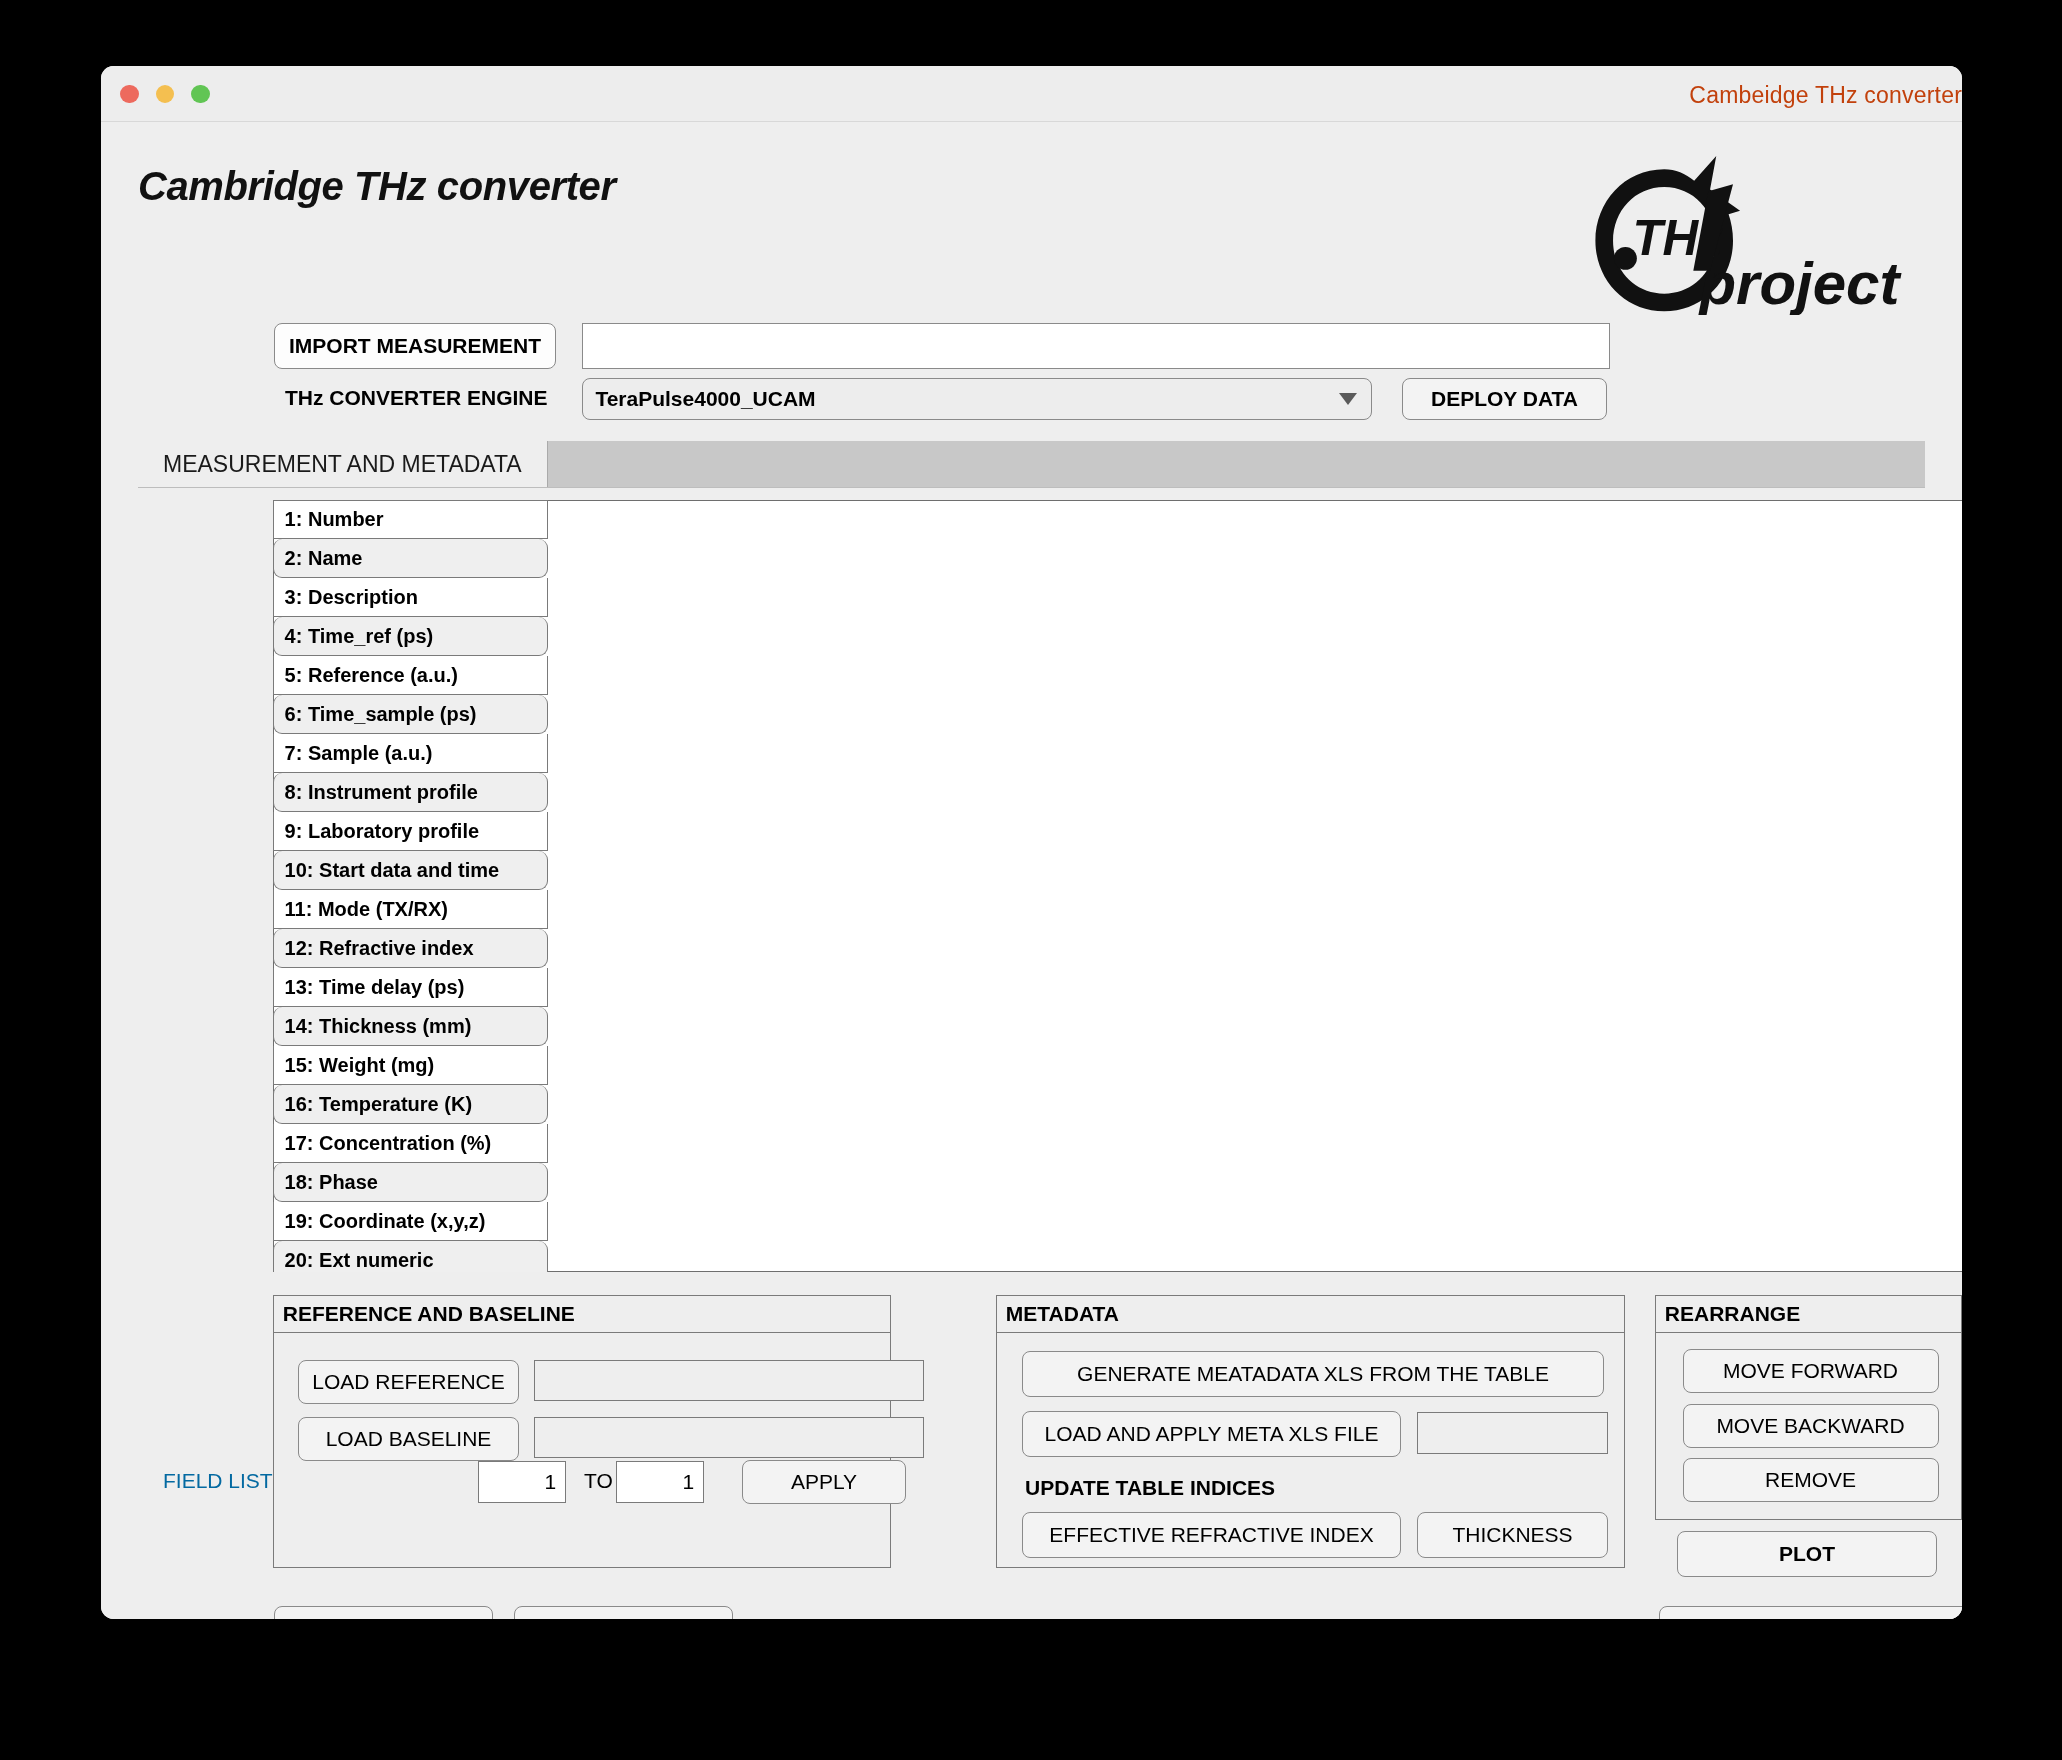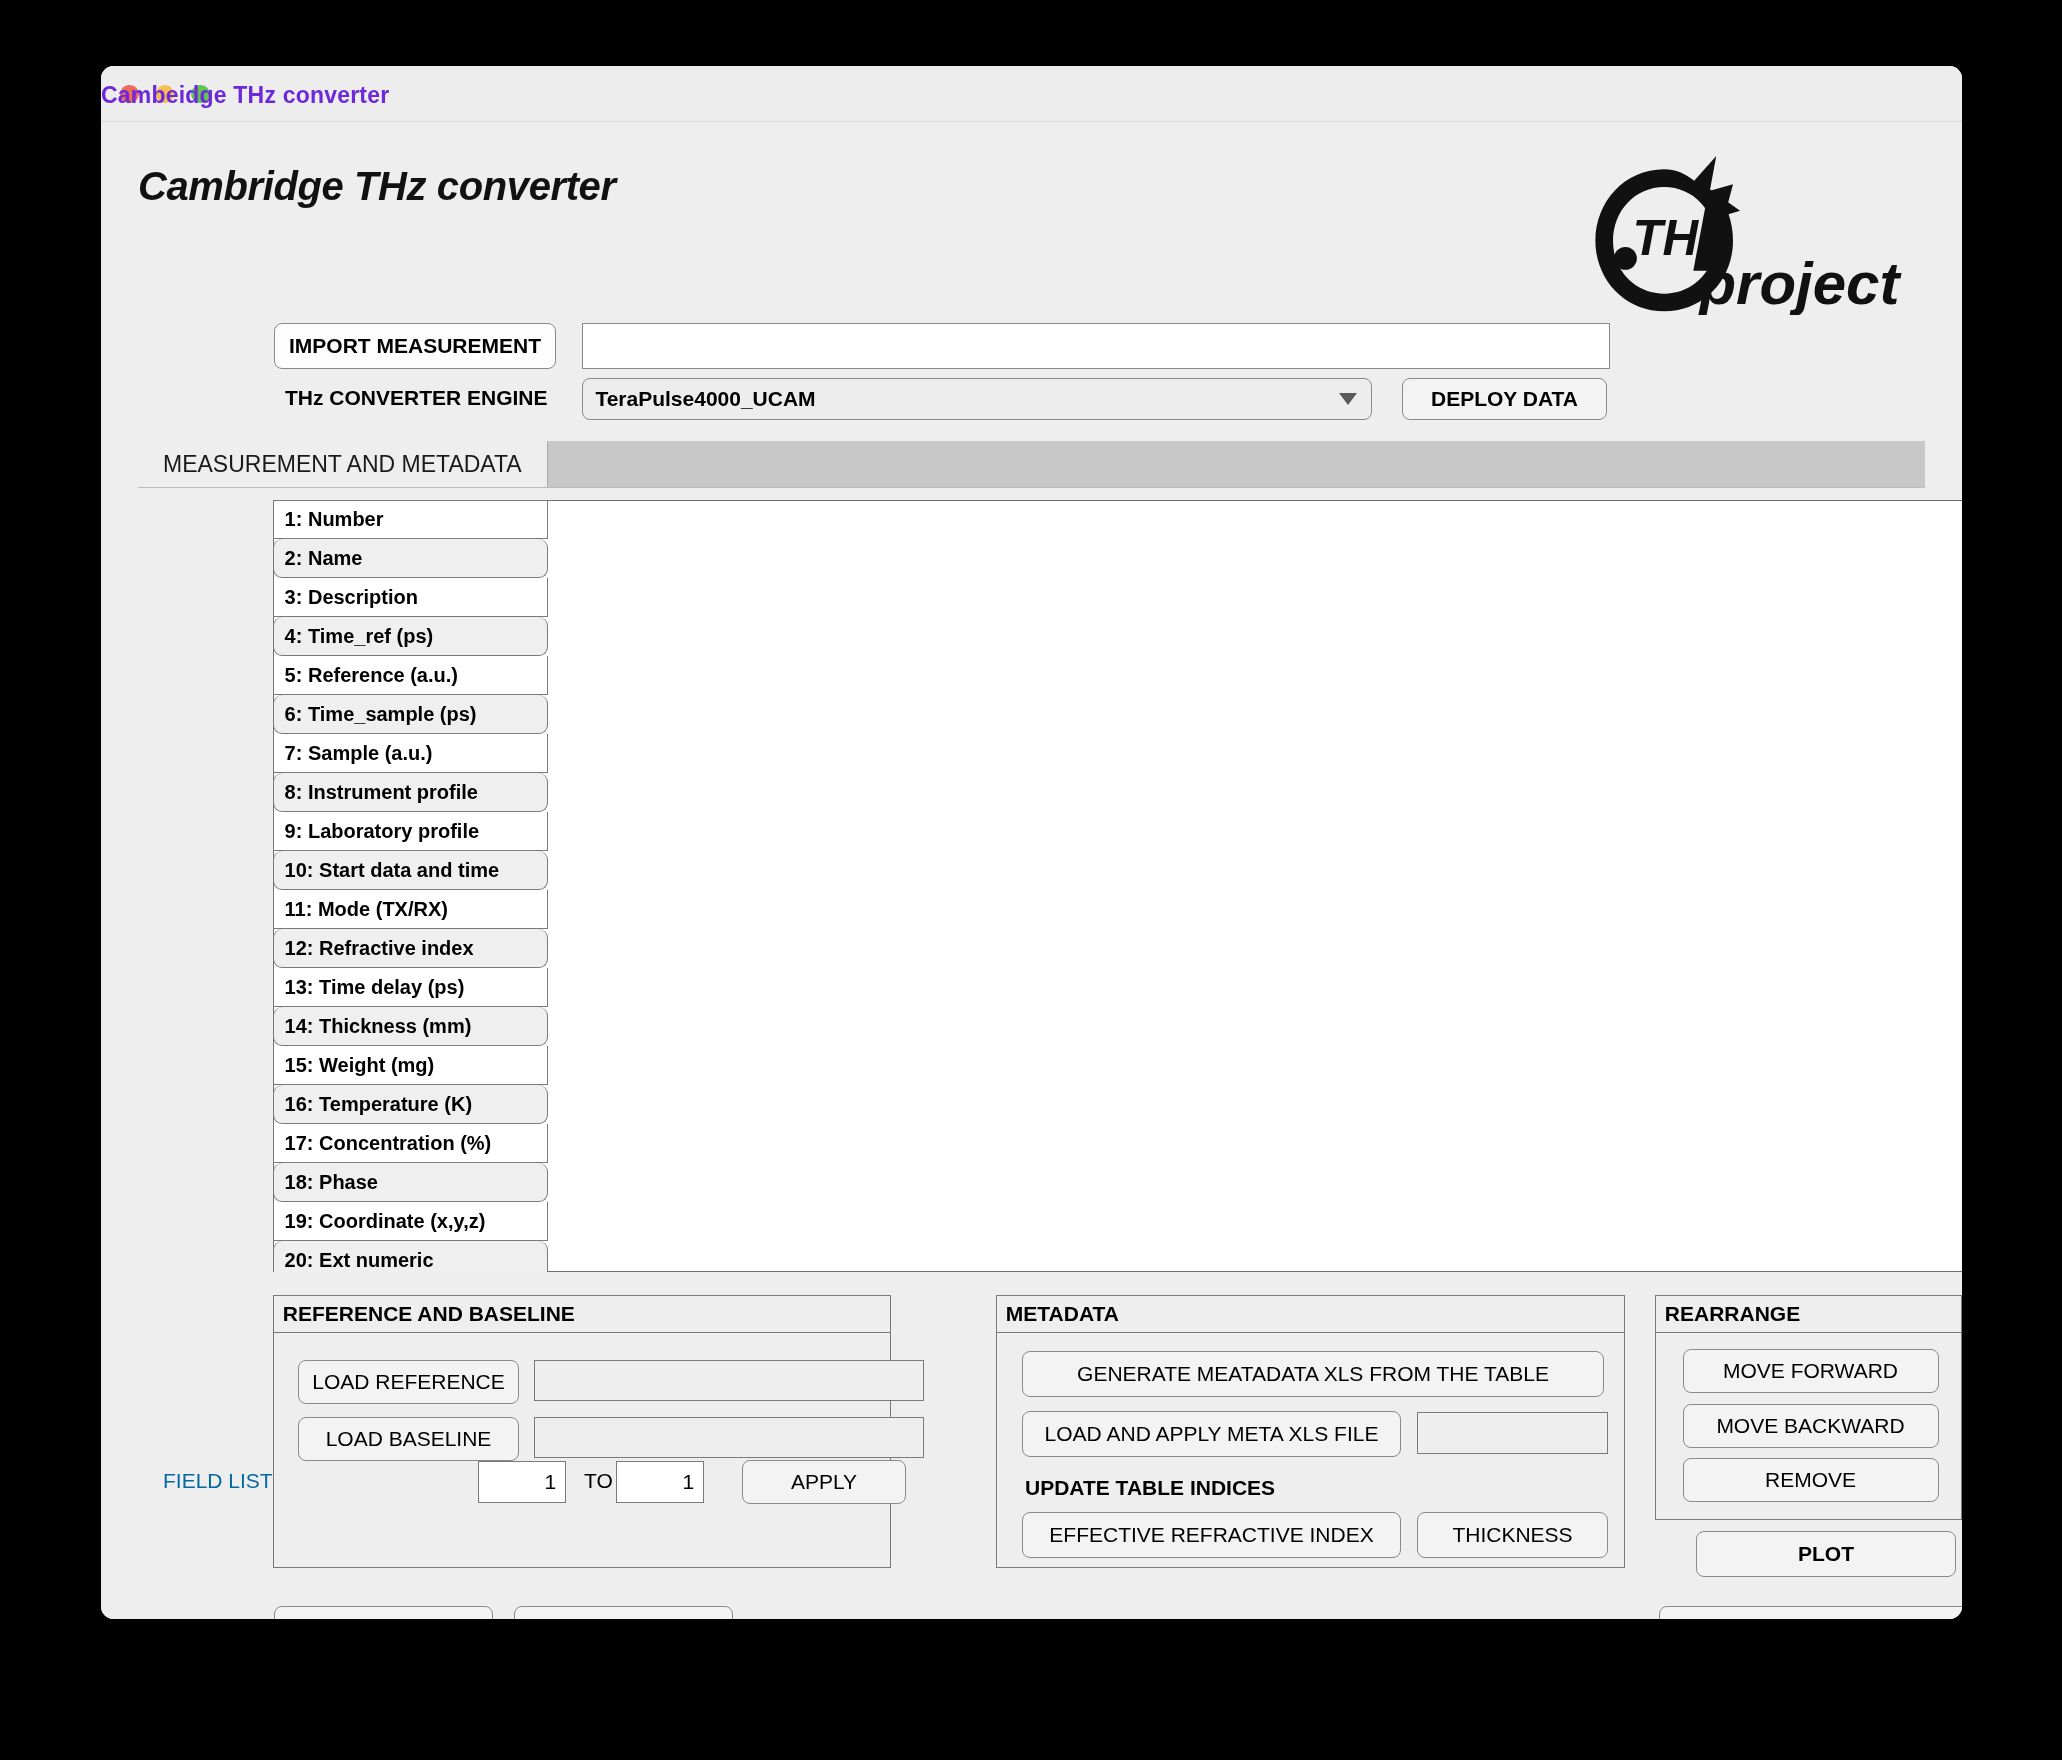--- a/index.html
+++ b/index.html
@@ -39,24 +39,24 @@
     gap: 17px;
   }
   .tl { width: 18.5px; height: 18.5px; border-radius: 50%; }
   .tl.red    { background: #ED6A5E; }
   .tl.yellow { background: #F4BF50; }
   .tl.green  { background: #61C554; }
 
   #window-title {
     position: absolute;
     left: 0; right: 0; top: 16px;
-    text-align: left;
+    text-align: right;
     font-size: 23px;
-    font-weight: bold;
-    color: #6d28d9;
+    font-weight: normal;
+    color: #c2410c;
     letter-spacing: 0.2px;
   }
 
   #content {
     position: relative;
     width: 100%;
     height: calc(100% - 56px);
     background: #eeeeee;
   }
 
@@ -296,21 +296,21 @@
   }
   #eff-refr-btn  { position:absolute; left:25px; top:216px; width:379px; height:46px; font-size:21px; }
   #thickness-btn { position:absolute; left:420px; top:216px; width:191px; height:46px; font-size:21px; }
 
   
   #move-forward-btn  { position:absolute; left:26.5px; top:53px;  width:256px; height:44px; font-size:21px; }
   #move-backward-btn { position:absolute; left:26.5px; top:108px; width:256px; height:44px; font-size:21px; }
   #remove-btn        { position:absolute; left:26.5px; top:162px; width:256px; height:44px; font-size:21px; }
   #plot-btn {
     position: absolute; left: 1576px; top: 1409px;
-    width: 260px; height: 46px; font-size: 21px; font-weight: bold; margin-left: 19px;
+    width: 260px; height: 46px; font-size: 21px; font-weight: bold;
   }
 
   
   #clear-memory-btn { position:absolute; left:173px; top:1484px; width:219px; height:93px; font-size:23px; font-weight:bold; }
   #import-thz-btn   { position:absolute; left:413px; top:1484px; width:219px; height:93px; font-size:23px; font-weight:bold; }
   #export-thz-btn   { position:absolute; left:1558px; top:1484px; width:346px; height:93px; font-size:25px; font-weight:bold; }
 </style>
 </head>
 <body>
 

